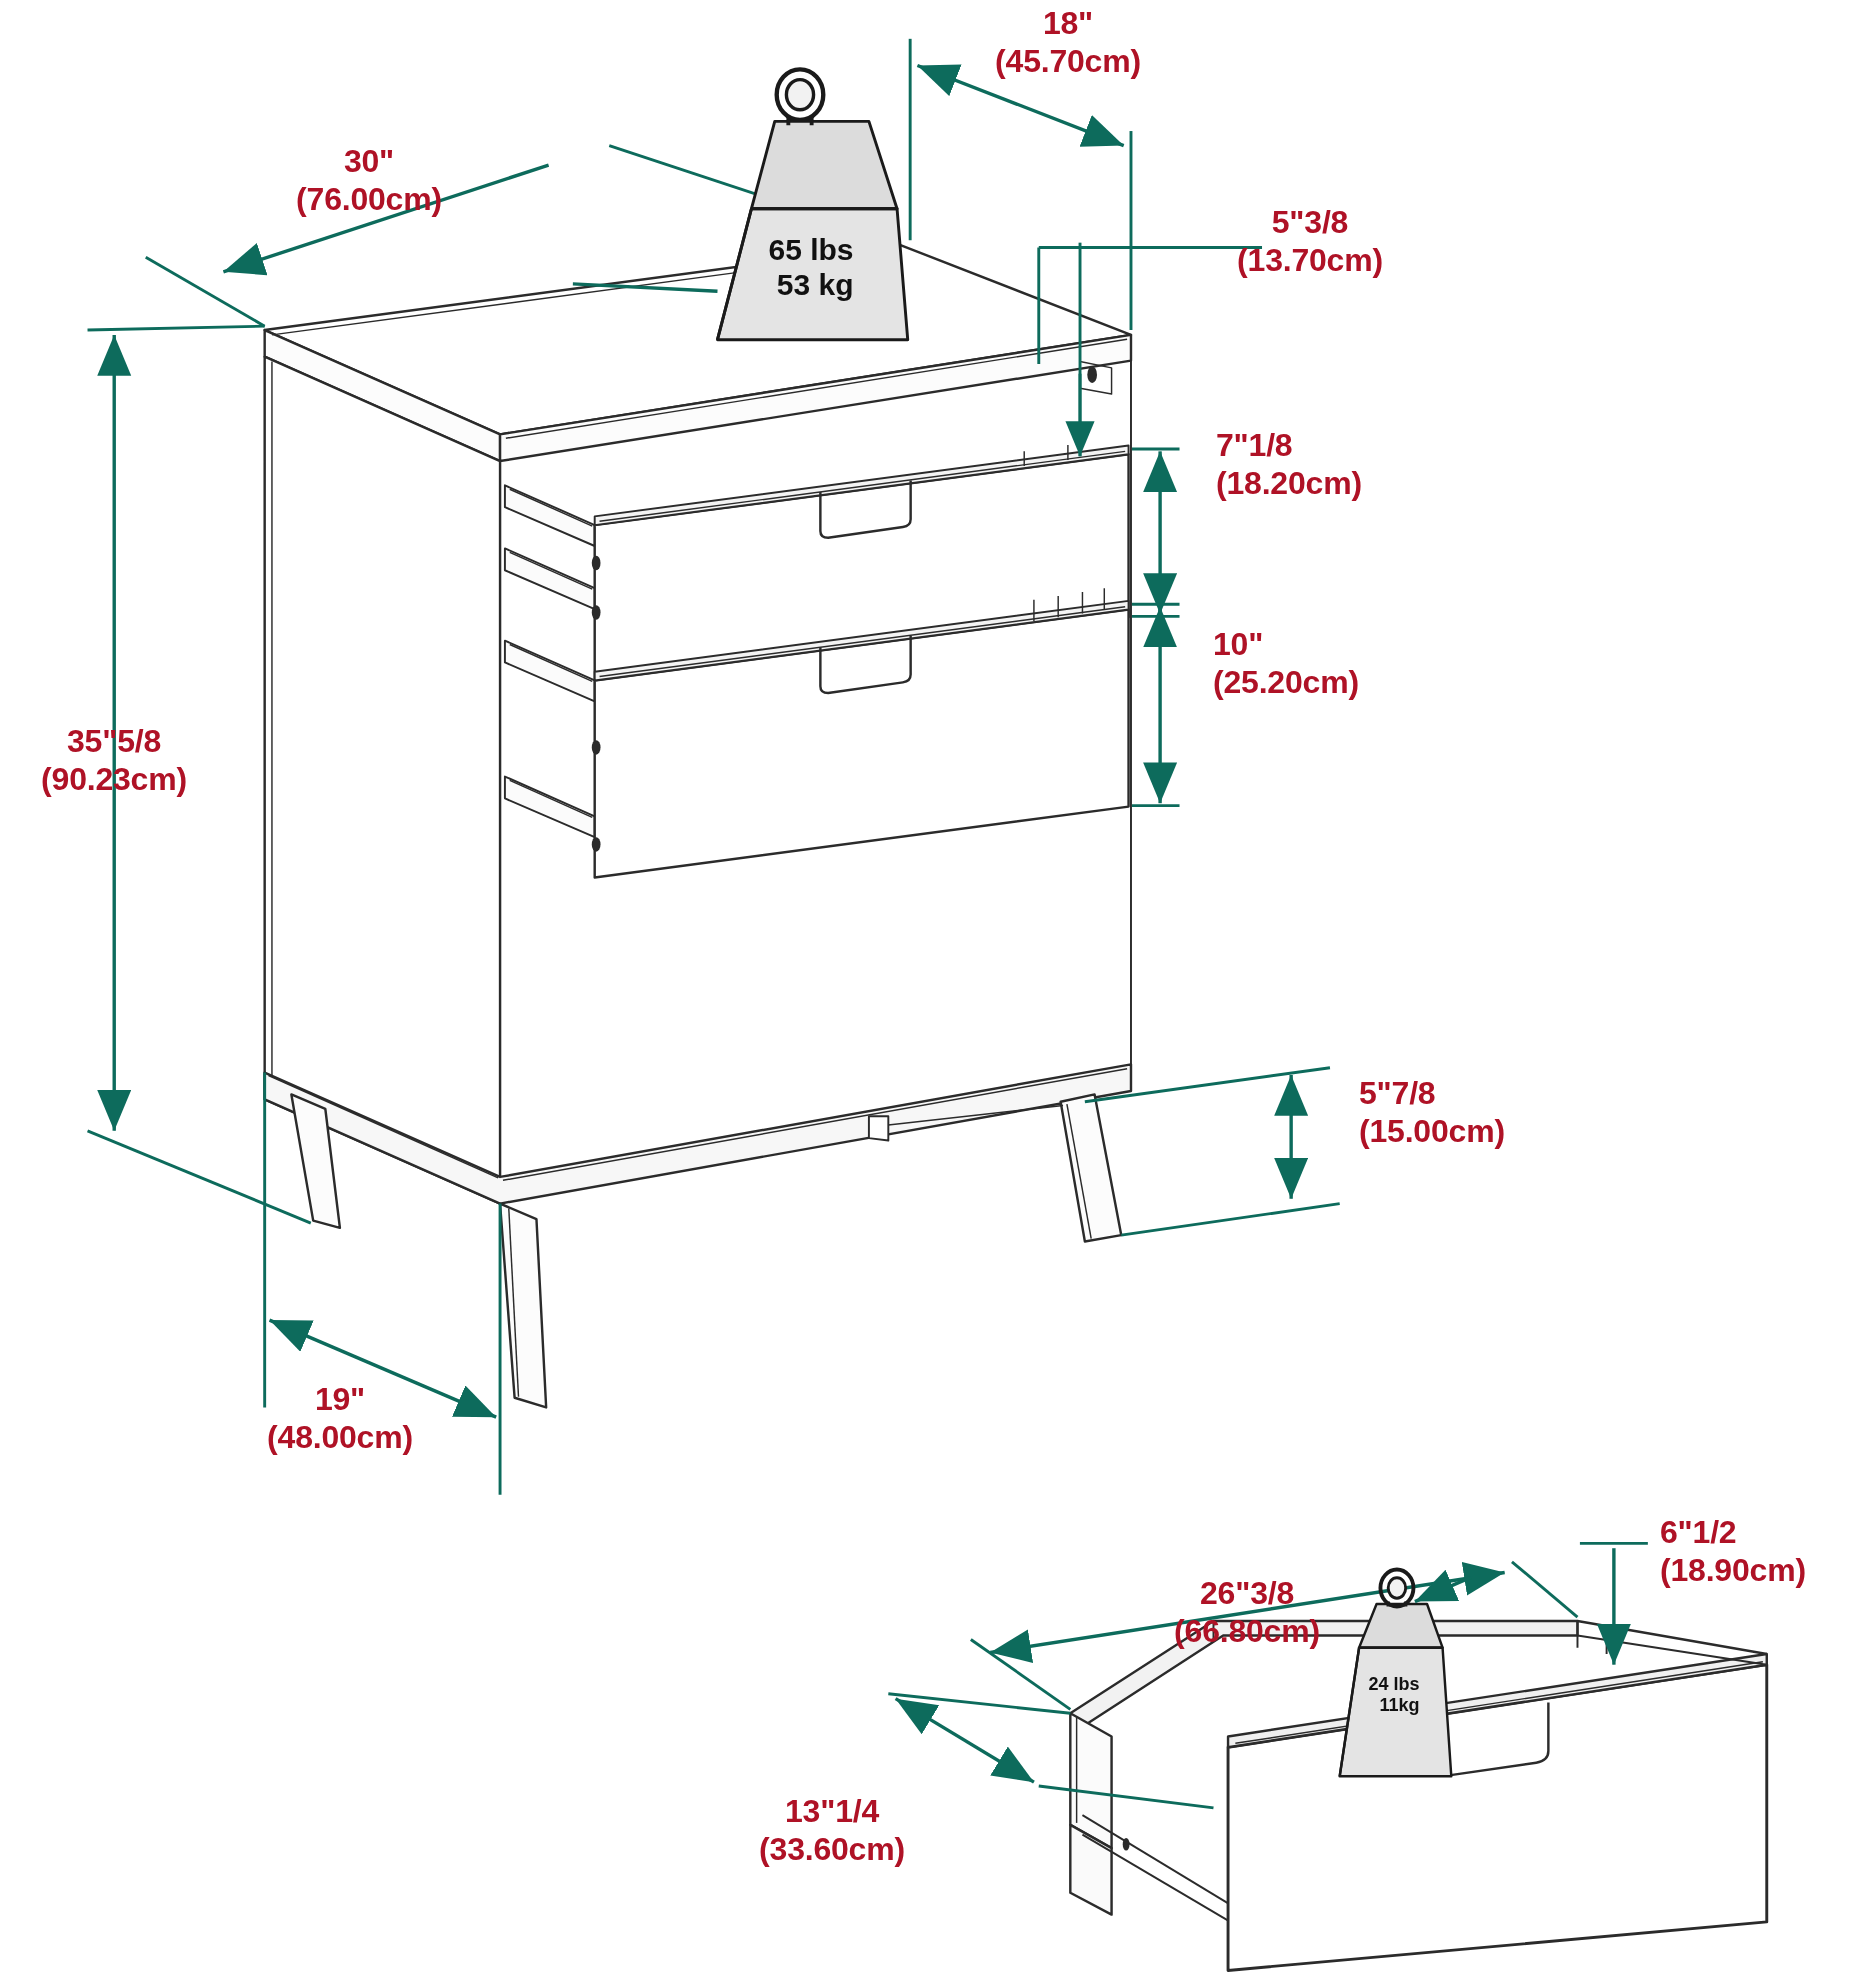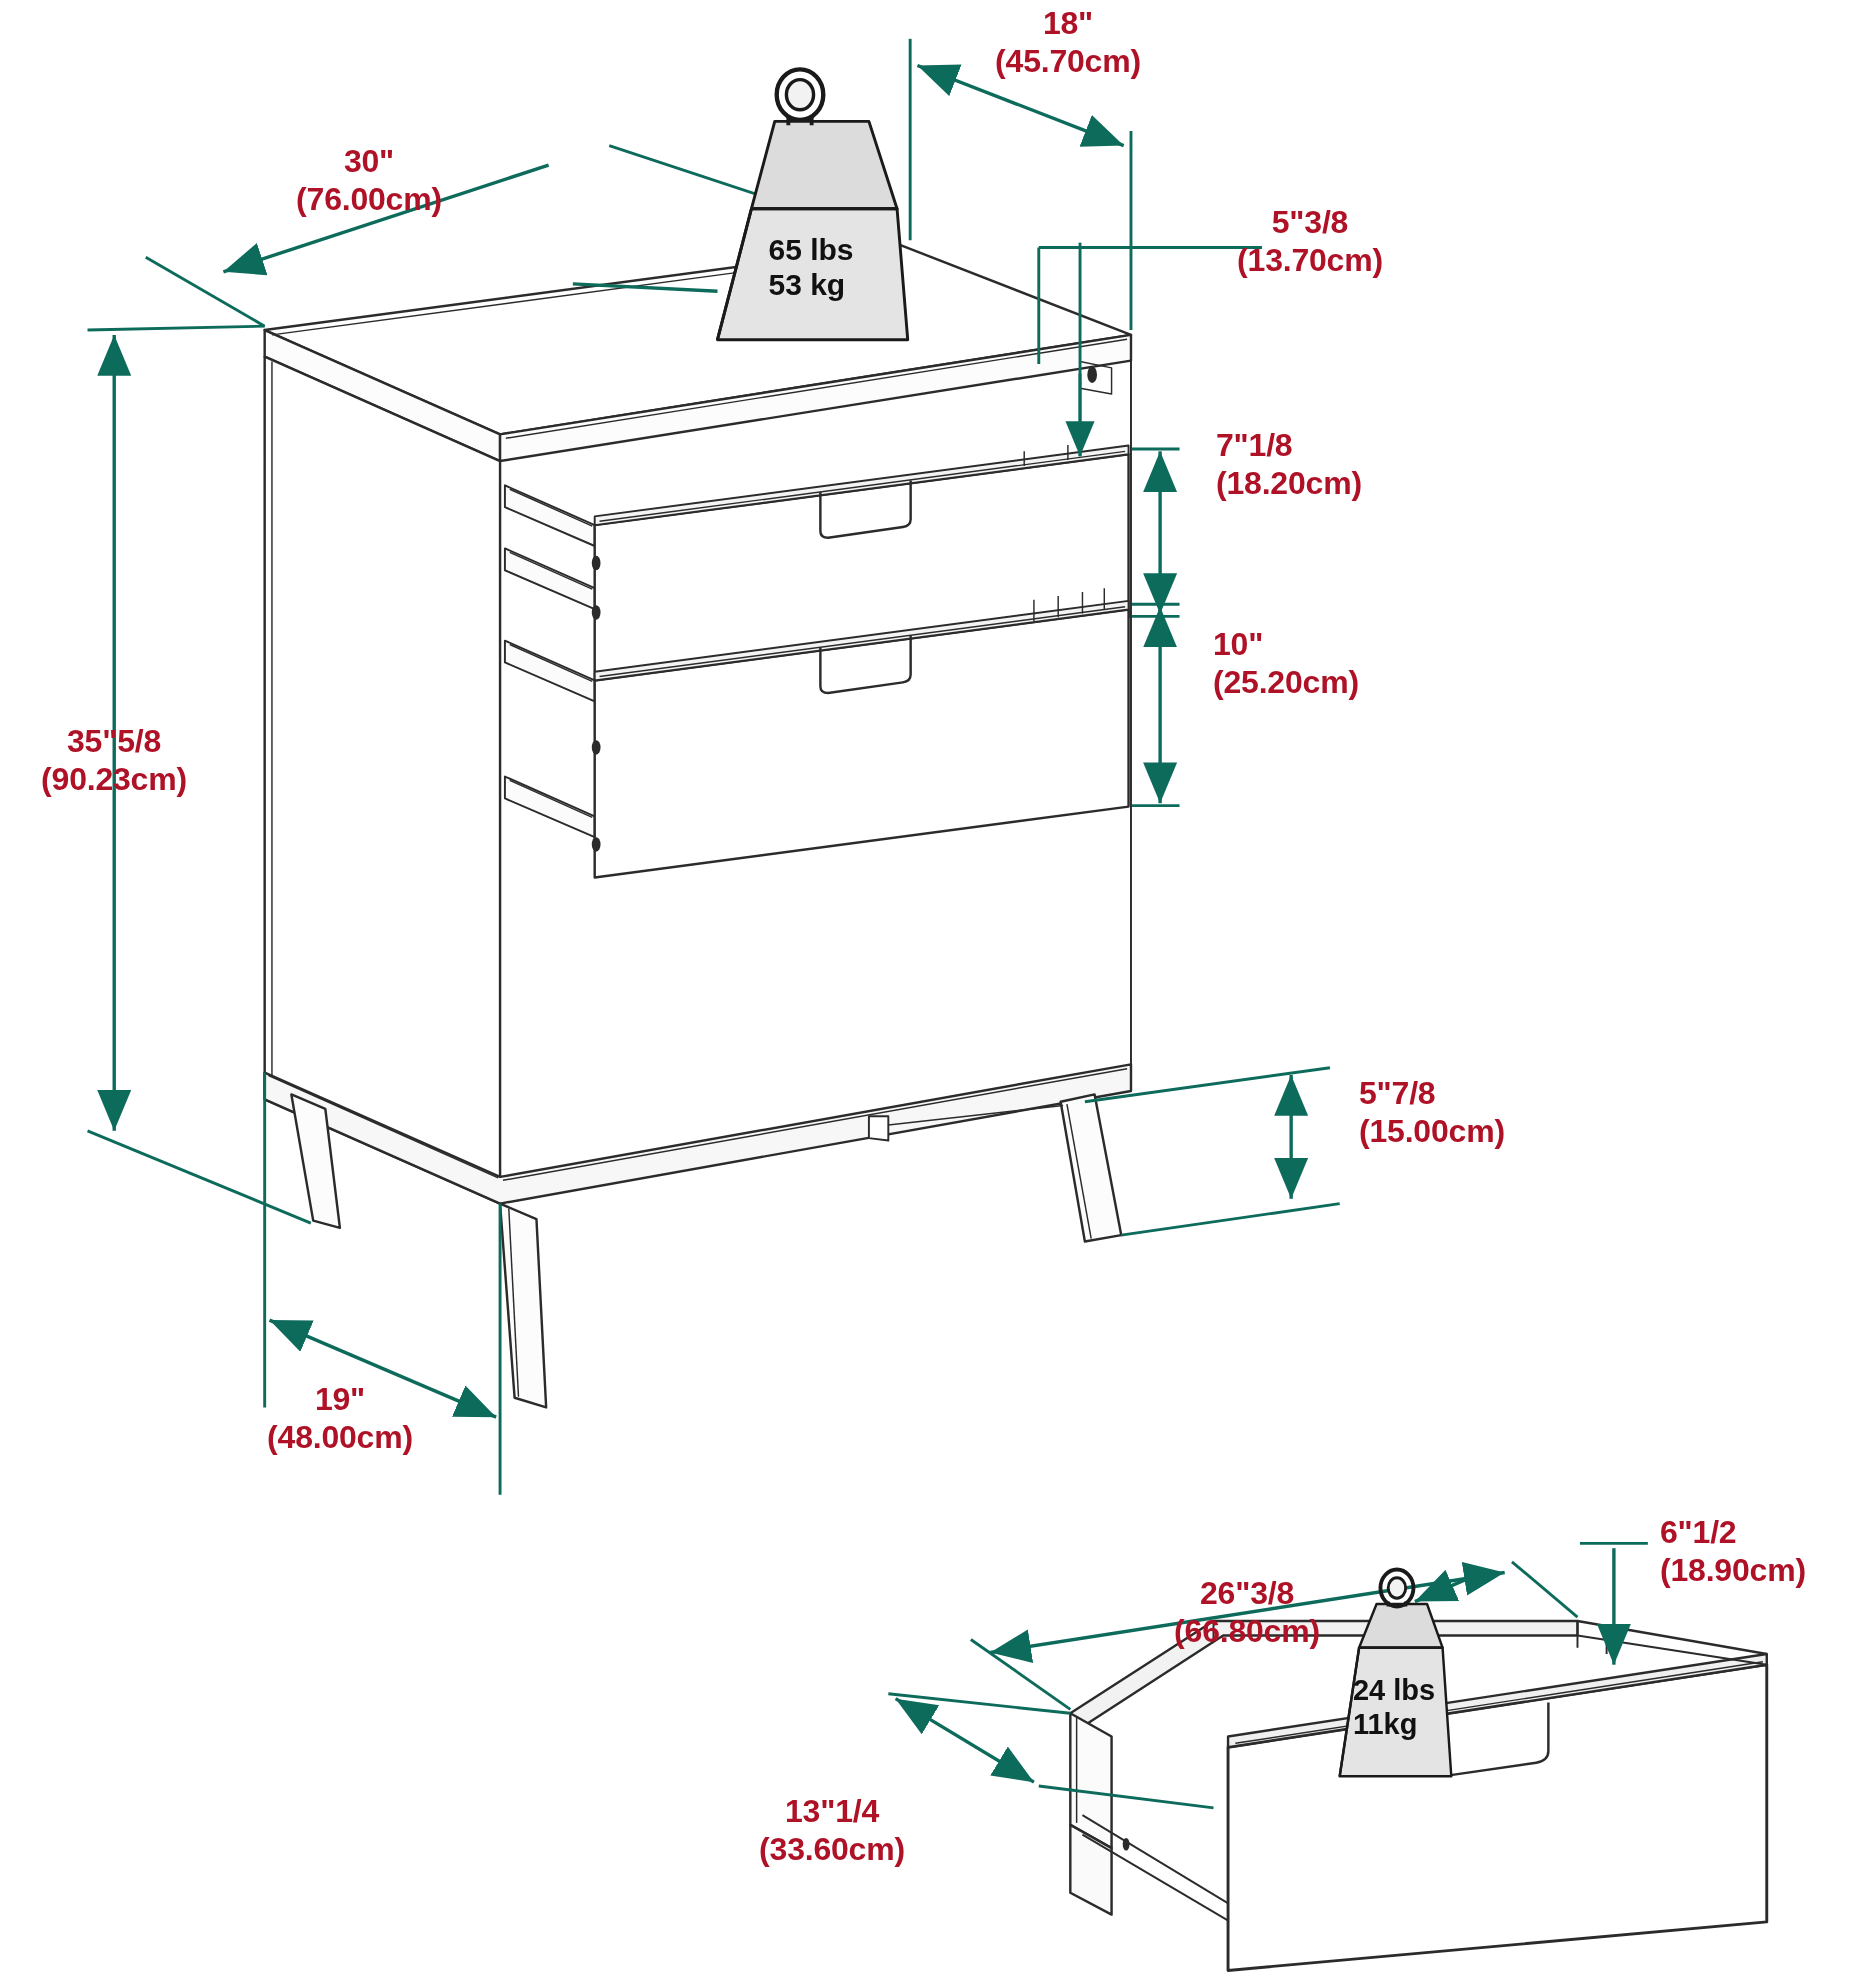--- a/index.html
+++ b/index.html
@@ -33,25 +33,25 @@
   }
   .dim-label .l2 { display: block; }
   .ta-c { text-align: center; }
   .ta-l { text-align: left; }
   .weight-text {
     position: absolute;
     font-family: "Liberation Sans", sans-serif;
     font-weight: bold;
     color: #111111;
     white-space: nowrap;
-    text-align: left;
+    text-align: right;
     line-height: 1.16;
   }
   .wt-main { font-size: 30px; }
-  .wt-small { font-size: 29px; }
+  .wt-small { font-size: 18px; }
 </style>
 </head>
 <body>
 
 <svg id="canvas" viewBox="0 0 3840 4090" xmlns="http://www.w3.org/2000/svg">
   <defs>
     <marker id="ah" markerWidth="14" markerHeight="14" refX="12" refY="5" orient="auto" markerUnits="strokeWidth">
       <path d="M0,0 L12,5 L0,10 z" fill="#0D6B5C"></path>
     </marker>
     <marker id="ahr" markerWidth="14" markerHeight="14" refX="12" refY="5" orient="auto-start-reverse" markerUnits="strokeWidth">

